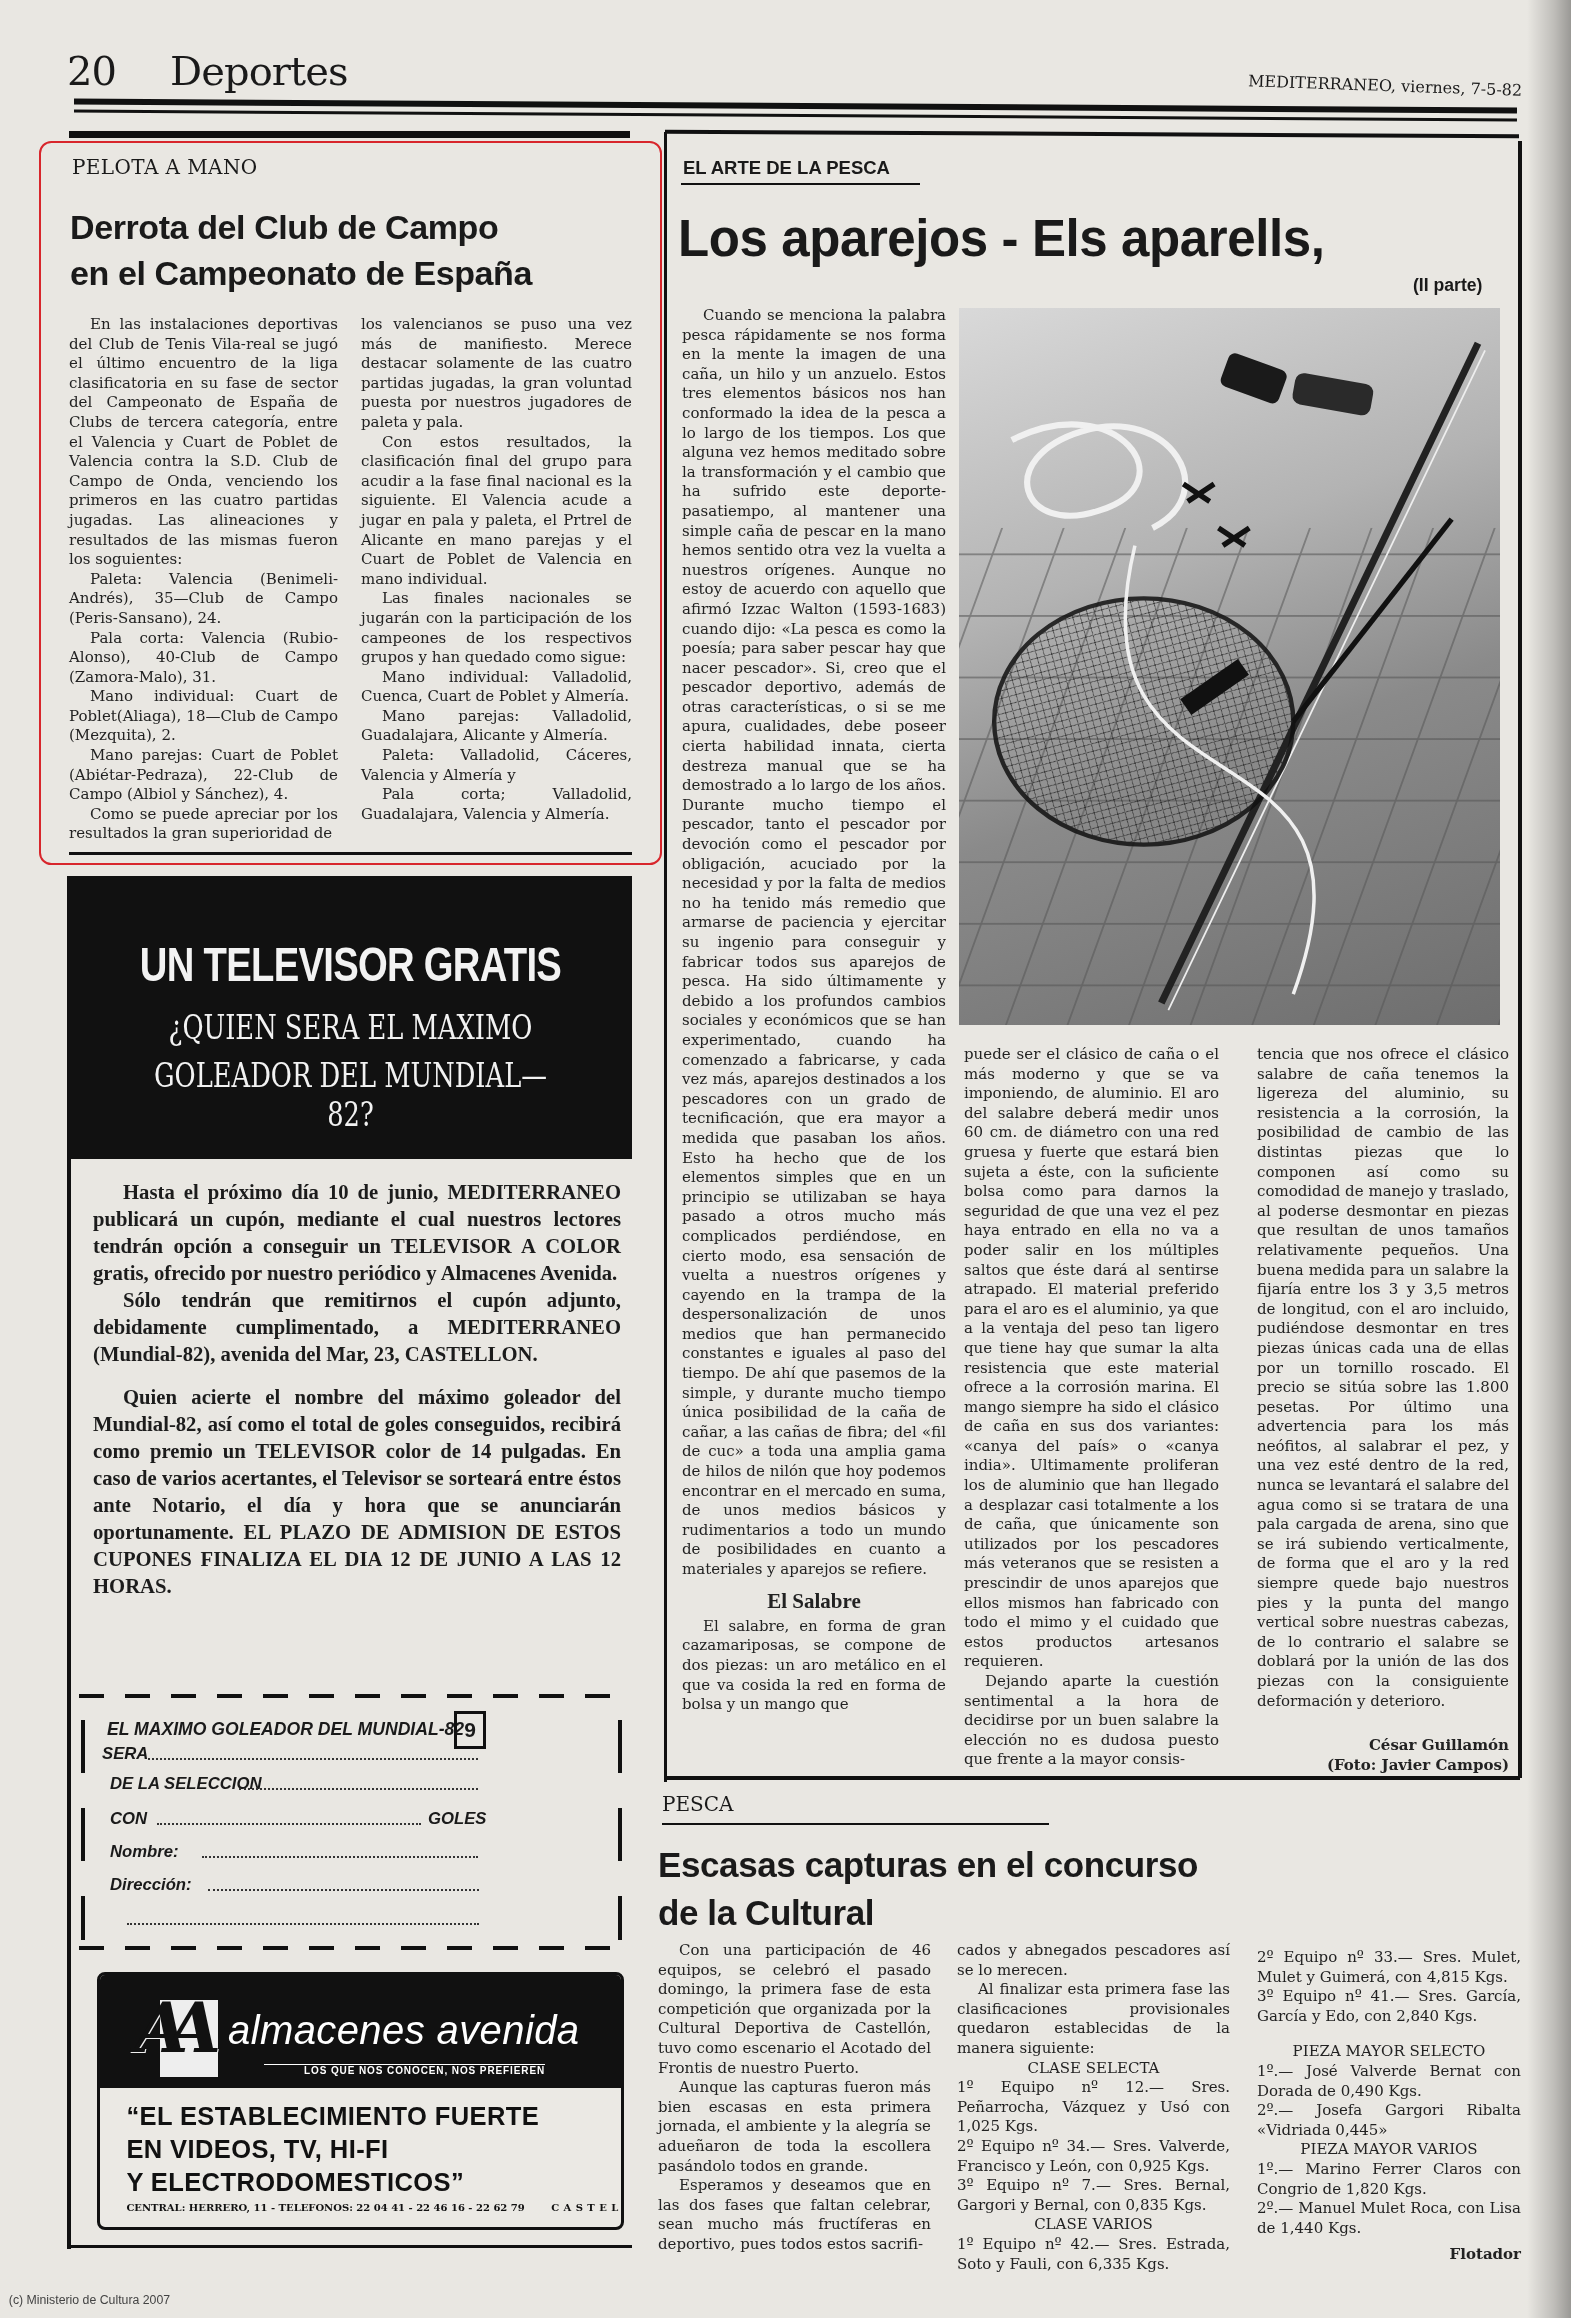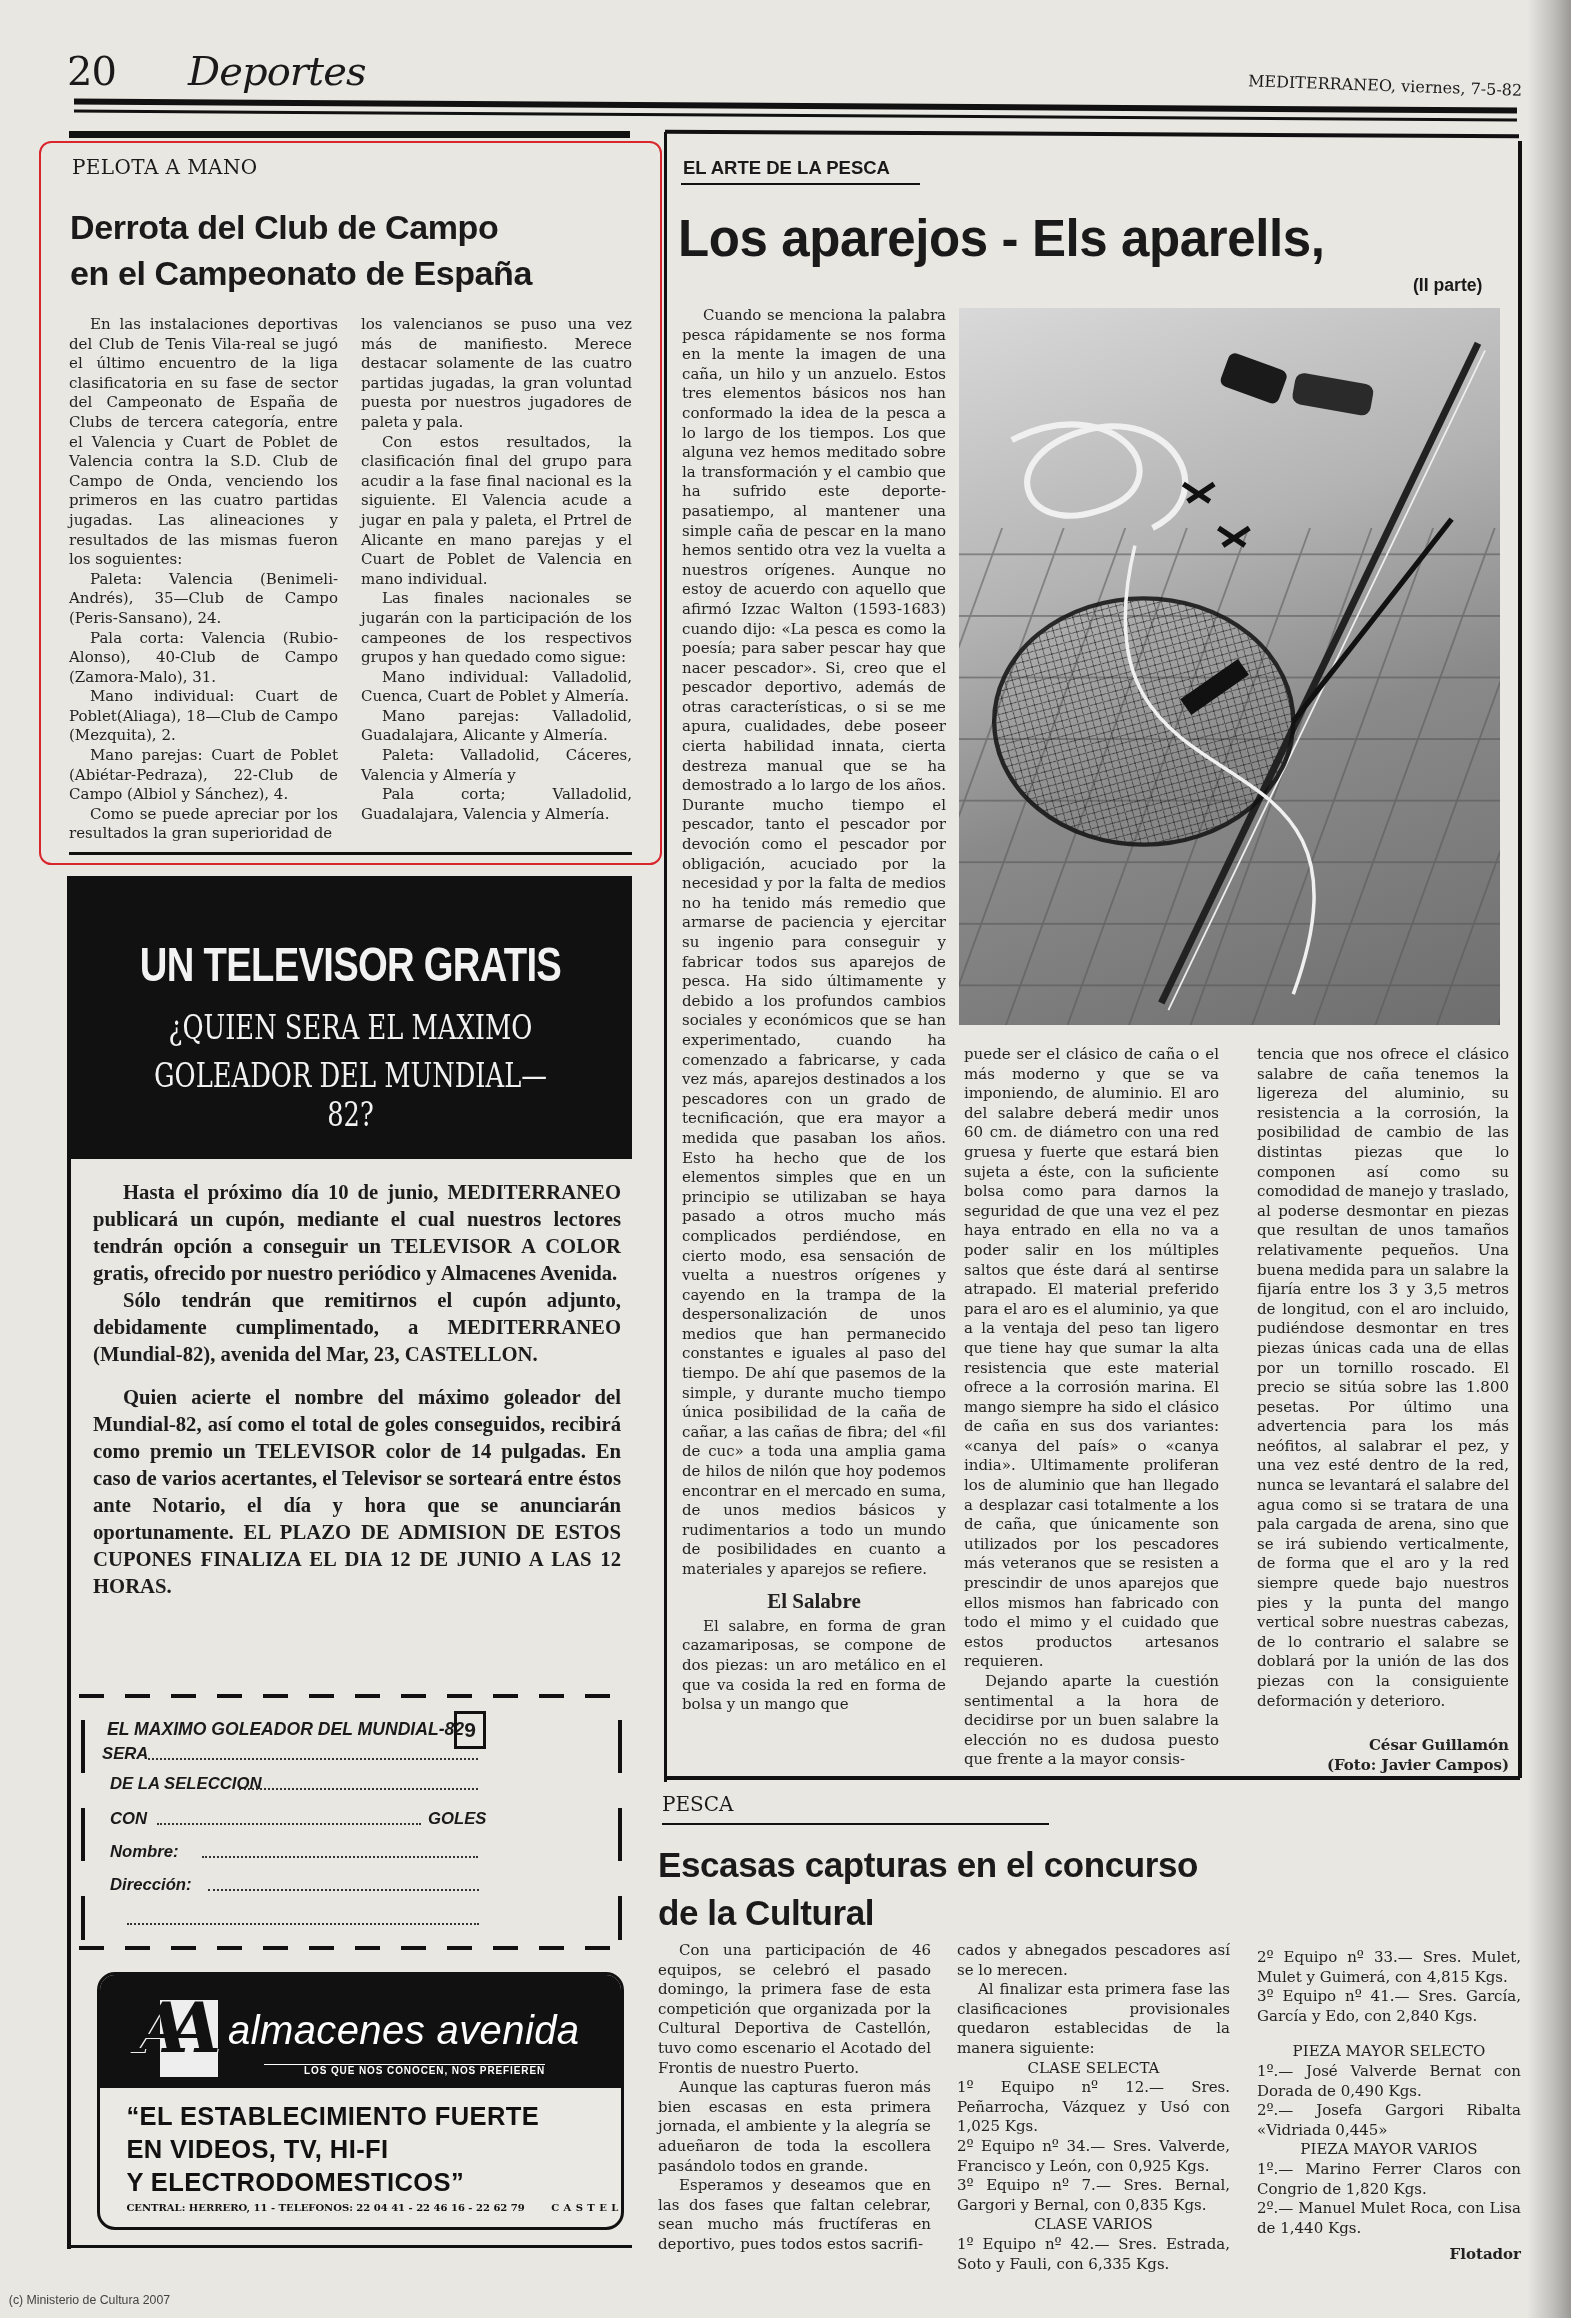--- a/index.html
+++ b/index.html
@@ -21,21 +21,21 @@
   .coupon-row{position:absolute;font-family:"Liberation Sans",sans-serif;font-style:italic;font-weight:bold;font-size:16.7px;color:#1a1a1a;white-space:nowrap;}
   .dots{position:absolute;border-bottom:2.6px dotted #333;height:0;}
   .dash-h{position:absolute;height:3.5px;background:repeating-linear-gradient(90deg,#111 0 25px,transparent 25px 46px);}
   .dash-v{position:absolute;width:3.5px;background:repeating-linear-gradient(180deg,#111 0 53px,transparent 53px 88px);}
   .photo{position:absolute;background:linear-gradient(160deg,#d9d9d9 0%,#b3b3b3 35%,#8a8a8a 60%,#6e6e6e 100%);overflow:hidden;}
 </style>
 </head>
 <body>
 
 <div class="abs serif" style="left:67px;top:48px;font-size:40px;letter-spacing:-0.9px;">20</div>
-<div class="abs serif" style="left:188px;top:48px;font-size:40px;letter-spacing:-0.9px;font-style:italic;">Deportes</div>
+<div class="abs serif" style="left:170px;top:48px;font-size:40px;letter-spacing:-0.9px;">Deportes</div>
 <div class="abs serif" style="left:1248px;top:76px;font-size:16px;transform:rotate(2deg);">MEDITERRANEO, viernes, 7-5-82</div>
 <div class="rule" style="left:74px;top:103px;width:1443px;height:6.2px;transform:rotate(0.35deg);"></div>
 <div class="rule" style="left:74px;top:114px;width:1443px;height:2.6px;transform:rotate(0.35deg);"></div>
 
 <div class="rule" style="left:69px;top:131px;width:561px;height:7px;"></div>
 <div class="red-box" style="left:39px;top:141px;width:619px;height:720px;"></div>
 <div class="abs serif" style="left:72px;top:155px;font-size:20px;letter-spacing:0.4px;">PELOTA A MANO</div>
 <div class="abs sans" style="left:70px;top:204px;font-size:34px;font-weight:bold;line-height:46px;letter-spacing:-0.4px;">
   <div>Derrota del Club de Campo</div>
   <div>en el Campeonato de España</div>
@@ -85,21 +85,21 @@
 <div class="dots" style="left:239px;top:1788px;width:239px;"></div>
 <div class="coupon-row" style="left:110px;top:1809px;">CON</div>
 <div class="dots" style="left:157px;top:1823px;width:264px;"></div>
 <div class="coupon-row" style="left:428px;top:1809px;font-style:italic;">GOLES</div>
 <div class="coupon-row" style="left:110px;top:1842px;">Nombre:</div>
 <div class="dots" style="left:202px;top:1856px;width:276px;"></div>
 <div class="coupon-row" style="left:110px;top:1875px;">Dirección:</div>
 <div class="dots" style="left:208px;top:1889px;width:271px;"></div>
 <div class="dots" style="left:127px;top:1923px;width:352px;"></div>
 
-<div class="abs" style="left:97px;top:1972px;width:521px;height:252px;border:3.5px solid #111;border-radius:18px;overflow:hidden;background:#ebe9e4;">
+<div class="abs" style="left:97px;top:1972px;width:521px;height:252px;border:3.5px solid #111;border-radius:8px;overflow:hidden;background:#ebe9e4;">
   <div style="position:absolute;left:0;top:0;width:100%;height:113px;background:#111;"></div>
   <div style="position:absolute;left:60px;top:25px;width:58px;height:77px;background:#eee;"></div>
   <div class="serif" style="position:absolute;left:35px;top:12.3px;font-size:69px;font-style:italic;font-weight:bold;color:#111;letter-spacing:-21px;text-shadow:0.9px 0.9px 0 #eee;">AA</div>
   <div class="sans" style="position:absolute;left:128px;top:33px;font-size:40px;font-style:italic;color:#fff;font-weight:300;letter-spacing:0.4px;">almacenes avenida</div>
   <div class="sans" style="position:absolute;left:164px;top:89px;font-size:10px;font-weight:bold;color:#fff;letter-spacing:0.9px;border-top:0.9px solid #fff;padding-left:40px;">LOS QUE NOS CONOCEN, NOS PREFIEREN</div>
   <div class="sans" style="position:absolute;left:26.4px;top:125px;font-size:25.5px;font-weight:900;line-height:33px;color:#111;letter-spacing:0.4px;">
     <div>“EL ESTABLECIMIENTO FUERTE</div>
     <div>EN VIDEOS, TV, HI-FI</div>
     <div>Y ELECTRODOMESTICOS”</div>
   </div>

